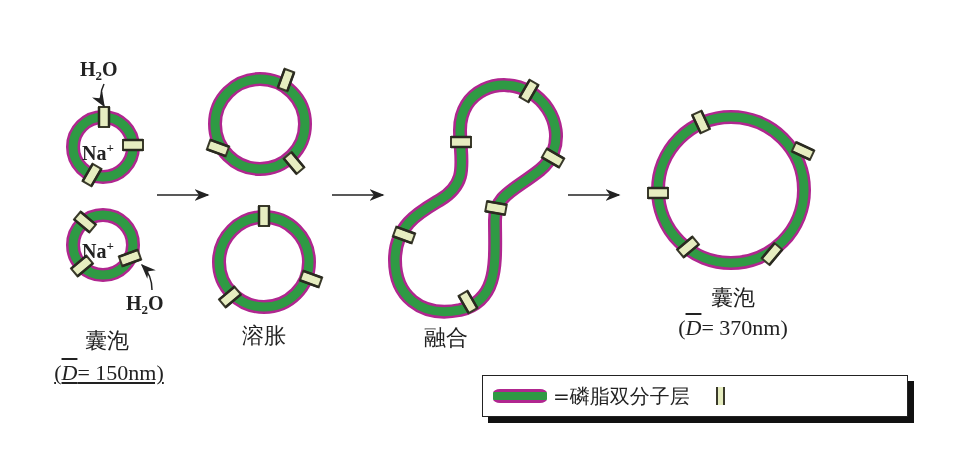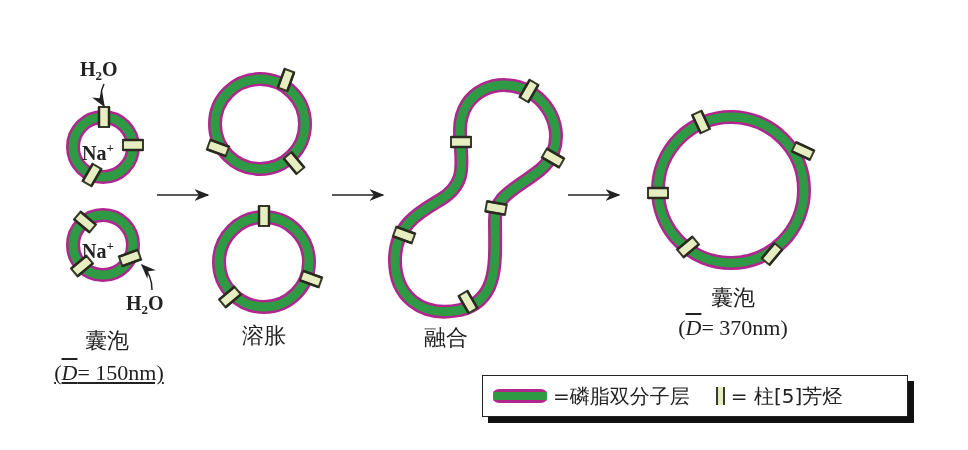--- a/index.html
+++ b/index.html
@@ -115,14 +115,13 @@
 <div class="label" style="left:418px; top:325px; width:56px; font-family:Liberation Sans, sans-serif;">融合</div>
 <div class="label" style="left:705px; top:285px; width:56px; font-family:'DejaVu Sans',sans-serif;">囊泡</div>
 <div class="label" style="left:668px; top:315px; width:130px;">
   <span>(</span><span class="ovl">D</span><span>= 370nm)</span>
 </div>
 
 <div class="legend">
   <span class="sw-lipid"></span>
   <span class="txt">=磷脂双分子层</span>
   <span class="sw-pillar" style="margin-left:26px;"></span>
-  <span class="txt">= 柱[5]芳烃</span>
 </div>
 
 </body></html>

